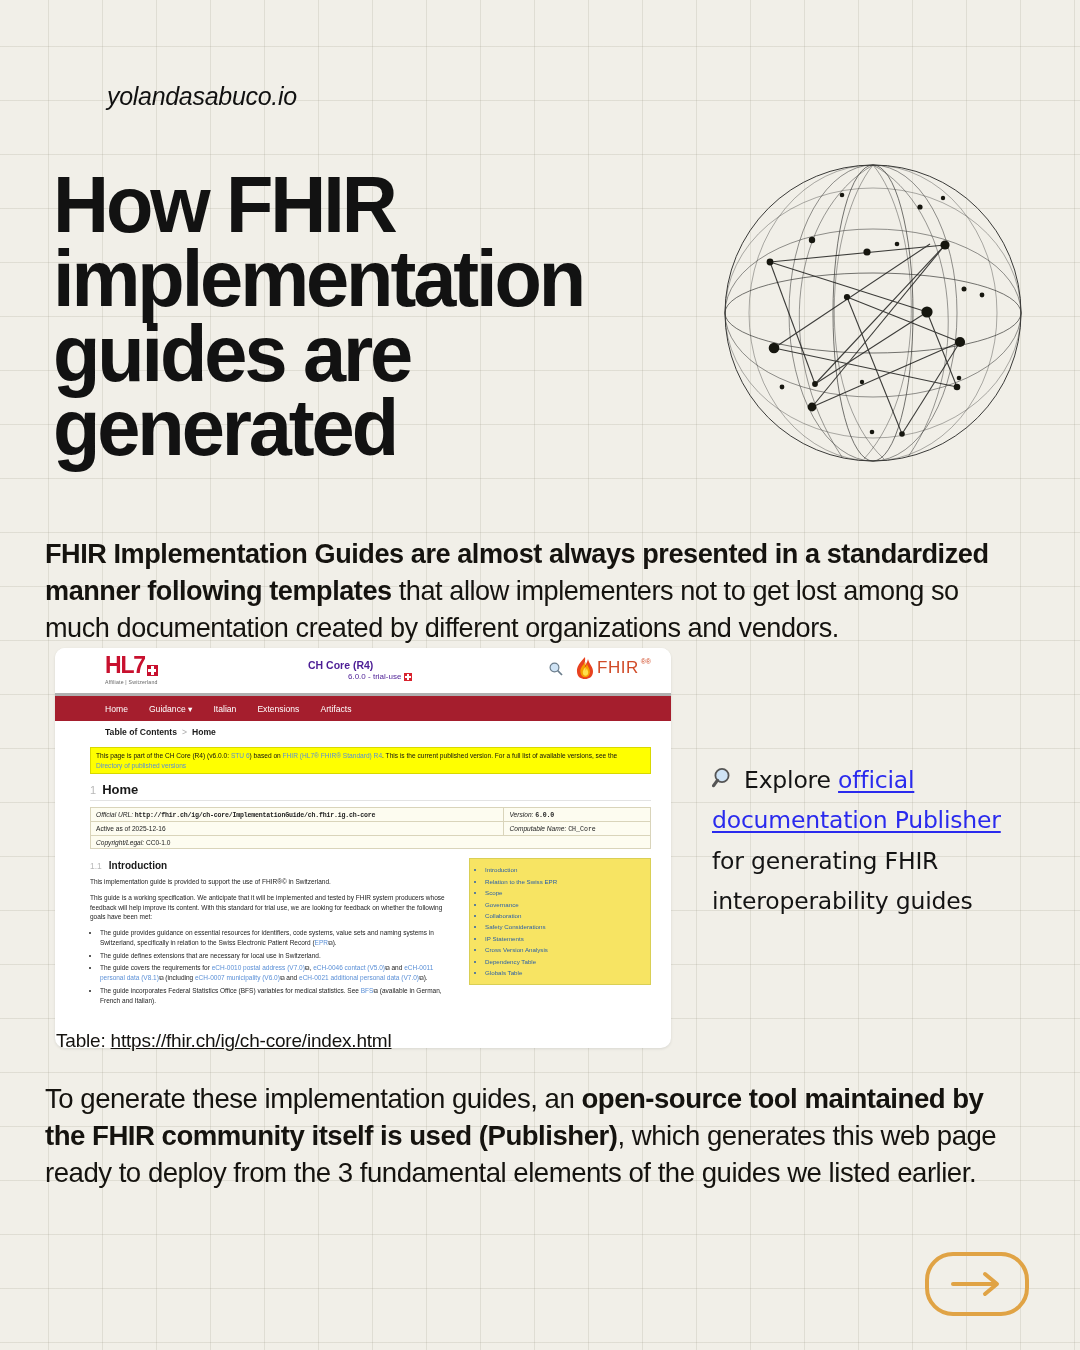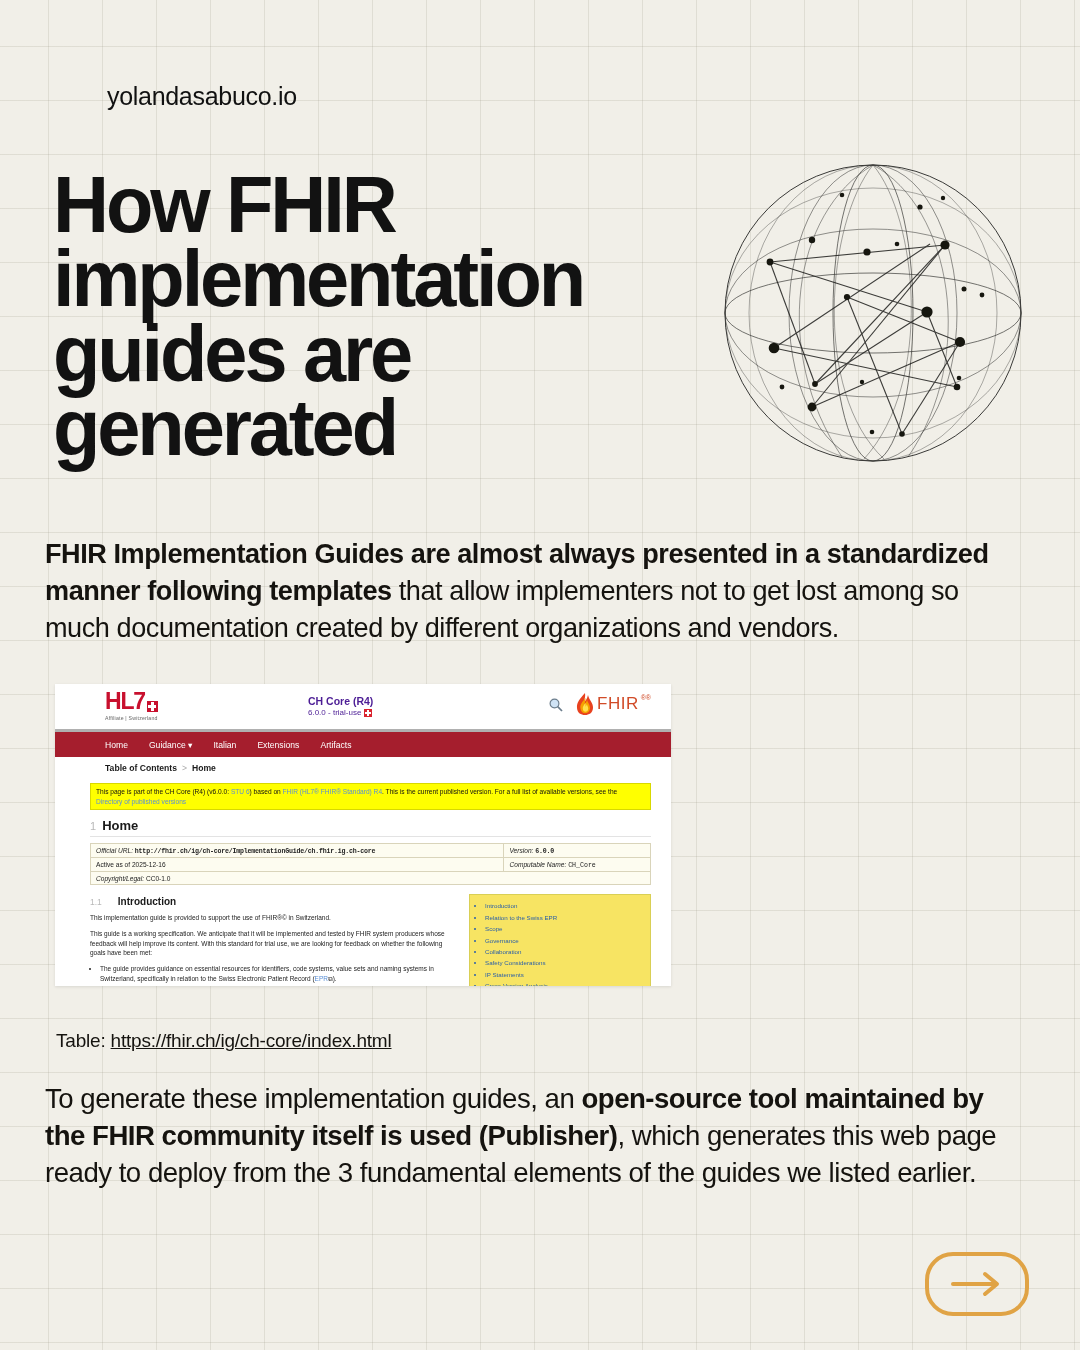--- a/index.html
+++ b/index.html
@@ -17,21 +17,21 @@
       linear-gradient(to bottom, rgba(160,155,140,.22) 1.5px, transparent 1.5px);
     background-size:54px 54px;
     background-position:-6px -8px;
     pointer-events:none;
   }
   #stage{position:absolute;inset:0;}
 
   
   .handle{
     position:absolute;left:107px;top:82px;
-    font-size:25px;letter-spacing:-.3px;color:#111;font-weight:400;
+    font-size:25px;letter-spacing:-.3px;color:#111;font-weight:400;font-style:italic;
   }
 
   
   .title{
     position:absolute;left:53px;top:168px;width:680px;
     font-family:"Liberation Sans",sans-serif;
     font-weight:700;font-size:80px;line-height:.93;
     letter-spacing:-3.2px;color:#121212;
     transform:scaleX(.97);transform-origin:left top;
   }
@@ -44,44 +44,45 @@
   .lead{
     position:absolute;left:45px;top:535px;width:990px;
     font-size:27.5px;line-height:1.35;color:#15130f;letter-spacing:-.45px;
     font-weight:400;
     transform:scaleX(.985);transform-origin:left top;
   }
   .lead b{font-weight:700;}
 
   
   .shot{
-    position:absolute;left:55px;top:684px;width:616px;height:302px;
+    position:absolute;left:55px;top:648px;width:616px;height:400px;
     background:#fff;overflow:hidden;
     box-shadow:0 1px 3px rgba(0,0,0,.10);
     font-family:"Liberation Sans",sans-serif;
+    border-radius:10px;
   }
   .shot-top{background:#fff;height:45px;position:relative;border-bottom:3px solid #b0b0b0;}
   .hl7{position:absolute;left:50px;top:6px;}
   .hl7 .big{
     font-weight:700;font-size:23px;color:#c8102e;letter-spacing:-1.2px;line-height:1;
     display:flex;align-items:flex-end;
   }
   .hl7 .cross{
     display:inline-block;width:11px;height:11px;background:#c8102e;margin-left:2px;
     position:relative;margin-bottom:1px;
   }
   .hl7 .cross:before,.hl7 .cross:after{
     content:"";position:absolute;background:#fff;
   }
   .hl7 .cross:before{left:4.2px;top:1.4px;width:2.6px;height:8.2px;}
   .hl7 .cross:after{left:1.4px;top:4.2px;width:8.2px;height:2.6px;}
   .hl7 .sub{font-size:5.2px;color:#666;letter-spacing:.2px;margin-top:2px;}
   .ig-name{position:absolute;left:253px;top:11px;color:#4c1d95;}
   .ig-name .n1{font-size:10.5px;font-weight:700;line-height:1.25;}
-  .ig-name .n2{font-size:8px;line-height:1.3;display:flex;align-items:center;gap:3px;}
+  .ig-name .n2{font-size:8px;line-height:1.3;display:flex;align-items:center;gap:3px;margin-left:40px;}
   .ig-name .n2 .cross2{
     display:inline-block;width:8px;height:8px;background:#d9232e;position:relative;
   }
   .ig-name .n2 .cross2:before,.ig-name .n2 .cross2:after{content:"";position:absolute;background:#fff;}
   .ig-name .n2 .cross2:before{left:3px;top:1px;width:2px;height:6px;}
   .ig-name .n2 .cross2:after{left:1px;top:3px;width:6px;height:2px;}
   .srch{position:absolute;right:107px;top:13px;}
   .fhirlogo{position:absolute;right:20px;top:8px;display:flex;align-items:center;gap:2px;}
   .fhirlogo .word{font-size:17px;color:#d14b28;letter-spacing:.5px;font-weight:400;}
   .fhirlogo .rr{font-size:7px;color:#d14b28;align-self:flex-start;margin-top:2px;}
@@ -109,21 +110,21 @@
   .meta .c{padding:2.5px 5px;}
   .meta .cl{flex:0 0 72%;border-right:1px solid #d9d4ba;}
   .meta .cr{flex:1;}
   .meta .cw{flex:1;border-right:none;}
   .meta i{font-style:italic;}
   .meta .mono{font-family:"Liberation Mono",monospace;font-weight:700;letter-spacing:-.2px;}
   .meta .mono2{font-family:"Liberation Mono",monospace;}
 
   .body2{display:flex;margin:9px 20px 0 35px;gap:10px;}
   .col-l{flex:1;font-size:6.5px;line-height:1.5;color:#222;}
-  .col-l h2{margin:0 0 4px 0;font-size:10px;display:flex;gap:16px;align-items:baseline;}
+  .col-l h2{margin:0 0 4px 0;font-size:10px;display:flex;gap:7px;align-items:baseline;}
   .col-l h2 .num{color:#b9b9b9;font-weight:400;font-size:8.5px;}
   .col-l h2 .tx{font-weight:700;color:#1a1a1a;}
   .col-l p{margin:0 0 6px 0;}
   .col-l ul{margin:0;padding-left:10px;}
   .col-l li{margin-bottom:3px;}
   .col-l a{color:#5a8fd6;text-decoration:none;}
   .toc{
     flex:0 0 168px;background:#f7e463;border:1px solid #d9cf55;
     padding:5px 6px;font-size:6.2px;line-height:1.85;align-self:flex-start;
   }
@@ -339,20 +340,29 @@
           <li><span>Globals Table</span></li>
         </ul>
       </div>
     </div>
   </div>
 
   <div class="source">
     <span>Table: </span><u>https://fhir.ch/ig/ch-core/index.html</u>
   </div>
 
+  <div class="anno">
+    <svg class="mag" width="26" height="26" viewBox="0 0 26 26">
+      <circle cx="10" cy="9.5" r="6.6" fill="#cfe3f5" stroke="#555" stroke-width="1.8"></circle>
+      <line x1="5.4" y1="14.4" x2="1.6" y2="19.6" stroke="#555" stroke-width="3.2" stroke-linecap="round"></line>
+    </svg><span>Explore </span><span class="lnk">official</span><br>
+    <span class="lnk">documentation Publisher</span><br>
+    <span>for generating FHIR</span><br>
+    <span>interoperability guides</span>
+  </div>
 
   <div class="closing">
     <span>To generate these implementation guides, an </span><b>open-source tool maintained by the FHIR community itself is used (Publisher)</b><span>, which generates this web page ready to deploy from the 3 fundamental elements of the guides we listed earlier.</span>
   </div>
 
   <div class="nextbtn">
     <svg width="54" height="26" viewBox="0 0 54 26">
       <line x1="3" y1="13" x2="46" y2="13" stroke="#e0a345" stroke-width="4" stroke-linecap="round"></line>
       <polyline points="35,3 47,13 35,23" fill="none" stroke="#e0a345" stroke-width="4" stroke-linecap="round" stroke-linejoin="round"></polyline>
     </svg>

